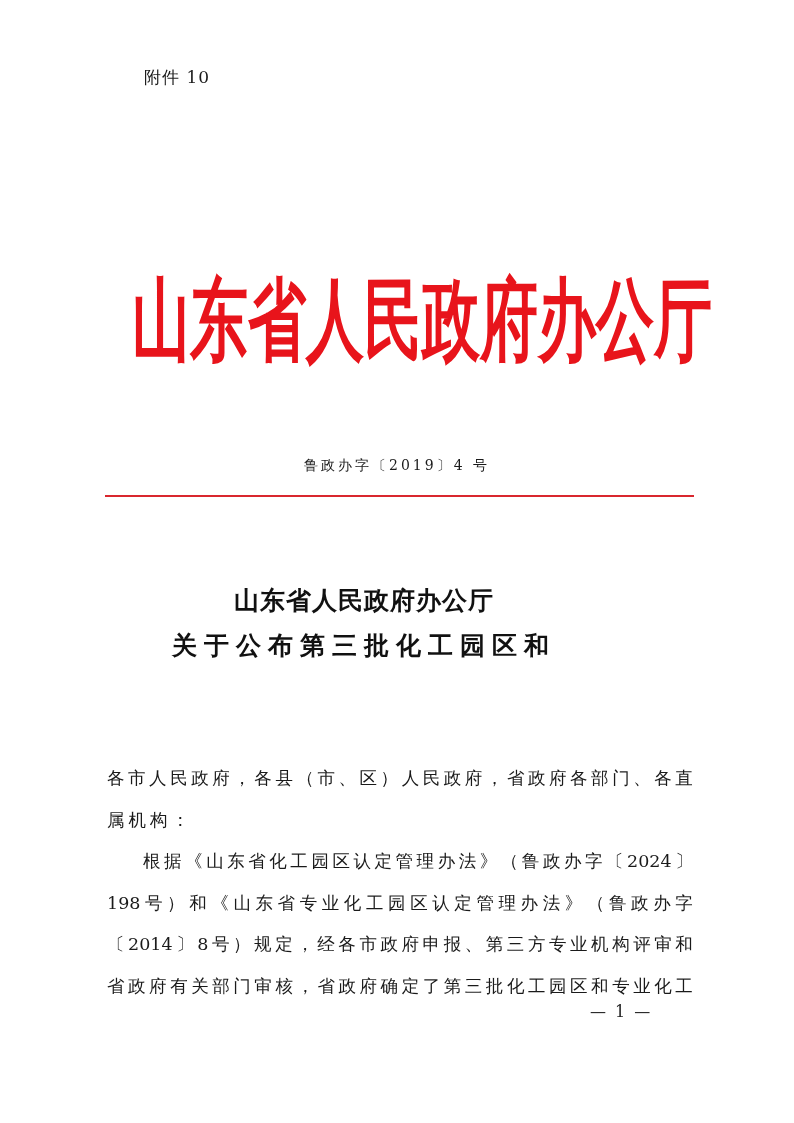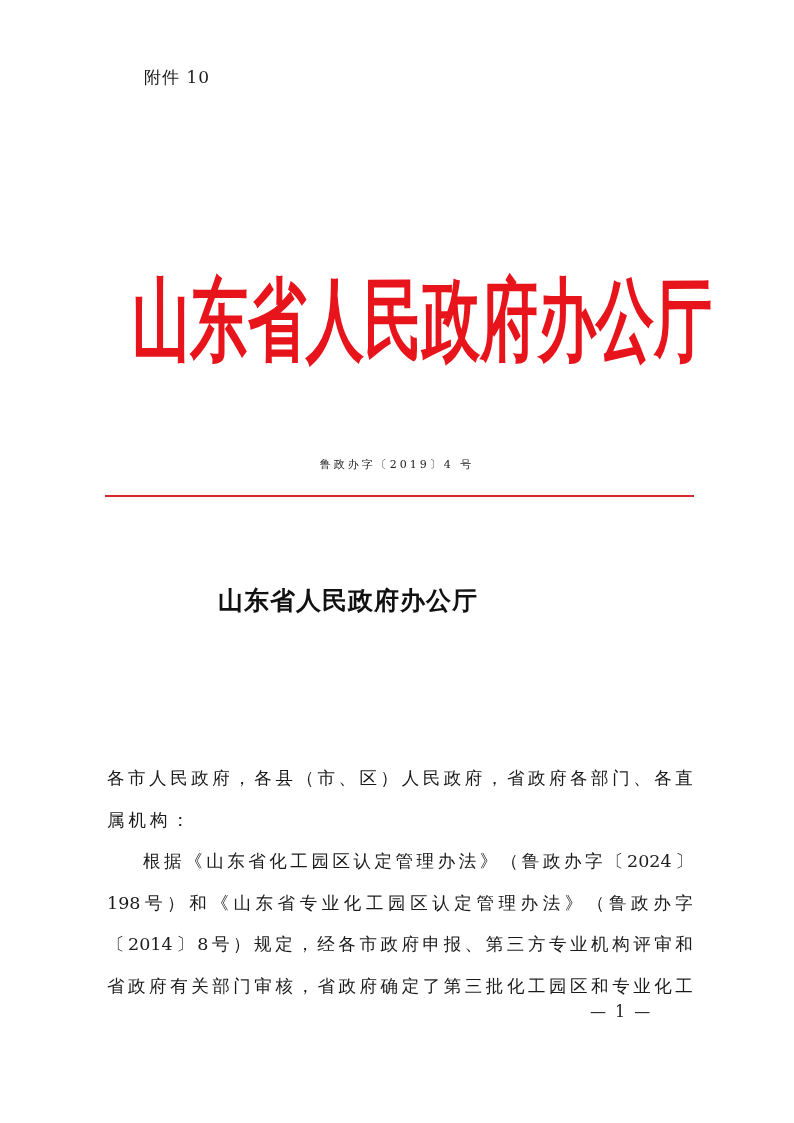--- a/index.html
+++ b/index.html
@@ -43,35 +43,35 @@
       line-height: 1;
       transform: scaleY(1.55);
       transform-origin: center;
     }
     .doc-number {
       position: absolute;
       left: 0;
       width: 794px;
       top: 457px;
       text-align: center;
-      font-size: 11px;
+      font-size: 14px;
       letter-spacing: 3px;
       font-family: "DejaVu Serif", serif;
     }
     .red-rule {
       position: absolute;
       left: 105px;
       top: 495px;
       width: 589px;
       height: 2px;
       background: #d9272e;
     }
     .title-block {
       position: absolute;
-      left: 0;
+      left: 16px;
       width: 676px;
       top: 578px;
       text-align: center;
       font-family: "DejaVu Serif", serif;
       font-weight: bold;
       font-size: 25px;
       color: #111;
       padding-left: 10px;
     }
     .title-line {
@@ -131,20 +131,21 @@
     <span style="color: rgb(232, 20, 27);">公</span>
     <span style="color: rgb(232, 20, 27);">厅</span>
   </div>
 
 <div class="doc-number">鲁政办字〔2019〕4 号</div>
 
 <div class="red-rule" style="background: rgb(217, 39, 46);"></div>
 
 <div class="title-block">
   <div class="title-line l1">山东省人民政府办公厅</div>
+  <div class="title-line l2">关于公布第三批化工园区和</div>
 </div>
 
 <div class="body-text">
   <div class="body-line spread">
       <span>各</span>
       <span>市</span>
       <span>人</span>
       <span>民</span>
       <span>政</span>
       <span>府</span>

